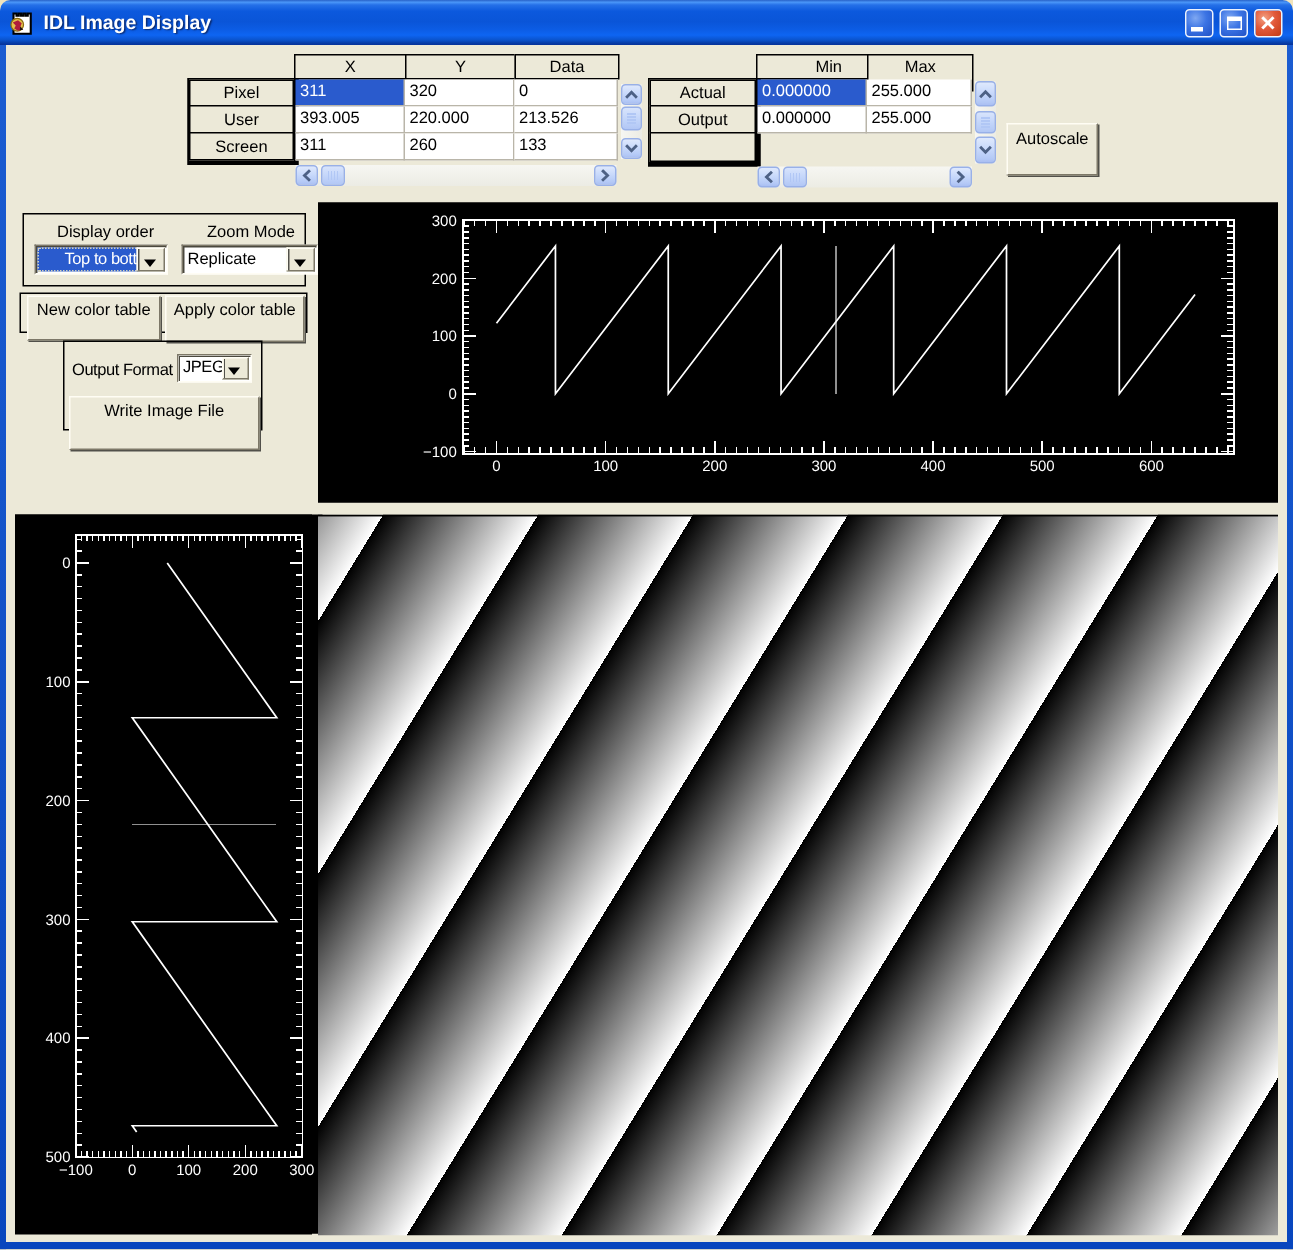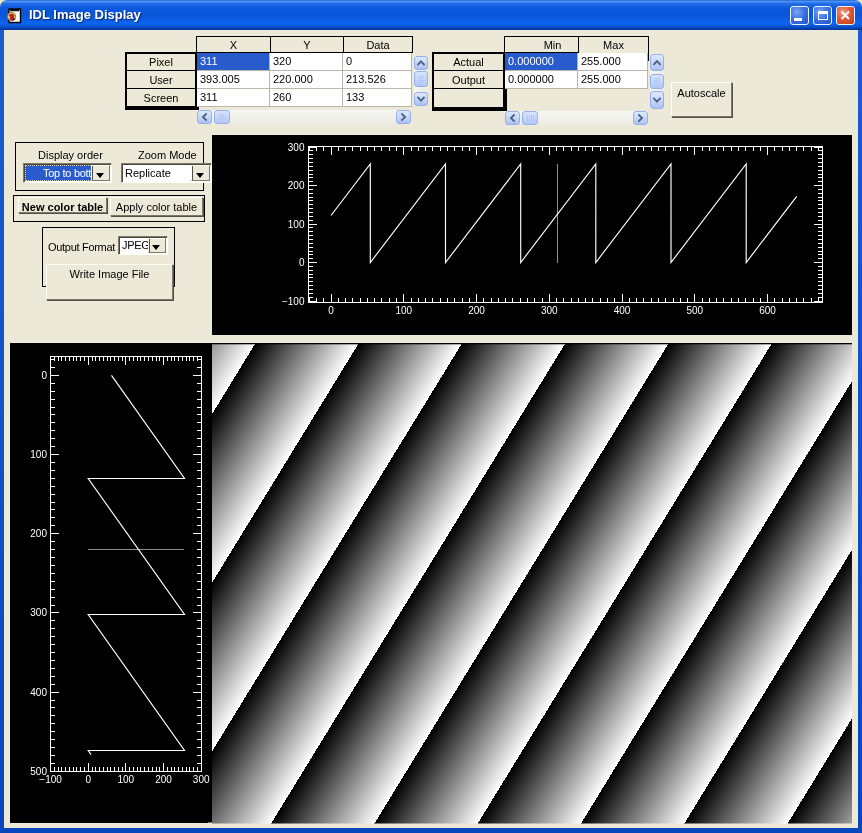--- a/index.html
+++ b/index.html
@@ -172,22 +172,22 @@
         <div class="tri"></div>
       </div>
     </div>
     <div class="combo" style="left:121px;top:163px;width:91px;height:20px">
 <div style="position:absolute;left:3px;top:1px;color:#000;line-height:16px;">Replicate</div>
 <div class="cArr">
         <div class="tri"></div>
       </div>
     </div>
     <div class="grp" style="left:13px;top:194.5px;width:192px;height:27.5px"></div>
-    <div class="btn" style="left:18px;top:197px;width:89px;height:16px;line-height:18px;font-weight:bold;">New color table</div>
-    <div class="btn" style="left:110px;top:197px;width:93px;height:19px;line-height:18px;">Apply color table</div>
+    <div class="btn" style="left:18px;top:197px;width:89px;height:30px;line-height:18px;">New color table</div>
+    <div class="btn" style="left:110px;top:197px;width:93px;height:31px;line-height:18px;">Apply color table</div>
     <div class="grp" style="left:42px;top:227px;width:132.5px;height:59.5px"></div>
     <div class="lbl" style="left:48px;top:240.5px;letter-spacing:-0.3px">Output Format</div>
     <div class="combo" style="left:118px;top:236px;width:50px;height:19px">
 <div style="position:absolute;left:3px;top:1px;color:#000;line-height:15px;letter-spacing:-0.3px">JPEG</div>
 <div class="cArr" style="width:16px">
         <div class="tri" style="left:3px;top:6px"></div>
       </div>
     </div>
     <div class="btn" style="left:46px;top:263.5px;width:127px;height:36px;line-height:19px;">Write Image File</div>
     <div style="position:absolute;left:212px;top:134.5px;width:640px;height:200px;background:#000"></div>

